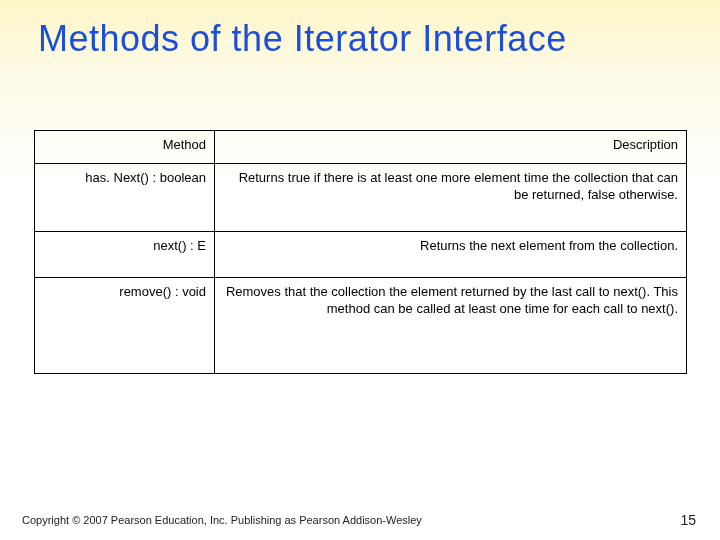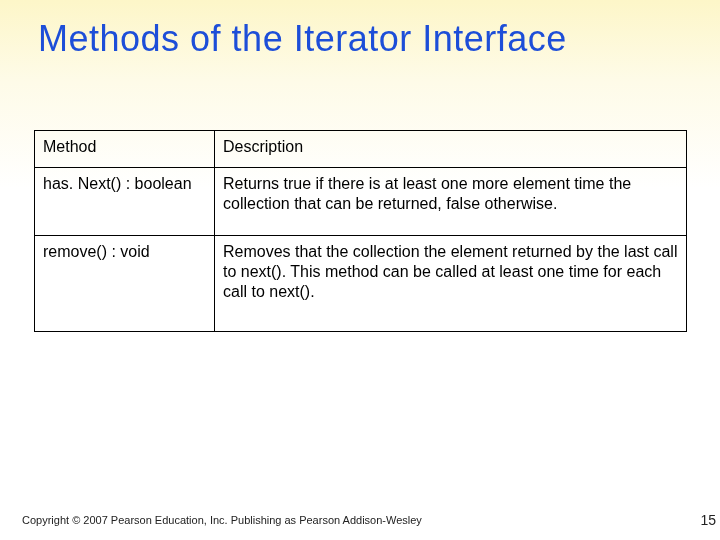--- a/index.html
+++ b/index.html
@@ -17,44 +17,44 @@
     letter-spacing: 0.5px;
   }
   .tbl {
     border-collapse: collapse;
     margin: 70px 0 0 34px;
     width: 652px;
     table-layout: fixed;
   }
   .tbl td, .tbl th {
     border: 1.5px solid #000;
-    text-align: left;
+    text-align: right;
     vertical-align: top;
     padding: 6px 8px 8px 8px;
-    font-size: 16px;
+    font-size: 13px;
     line-height: 1.25;
     color: #000;
   }
   .tbl th {
     font-weight: normal;
     padding-bottom: 10px;
   }
   .col-method { width: 180px; }
   .col-desc { width: 472px; }
   .hl { color: #000000; }
   .footer {
     position: absolute;
     left: 22px;
     bottom: 14px;
     font-size: 11px;
     color: #222;
   }
   .pagenum {
     position: absolute;
-    right: 4px;
+    right: 24px;
     bottom: 12px;
     font-size: 14px;
     color: #222;
   }
   .row-hasnext td { height: 68px; }
   .row-next td { height: 46px; }
   .row-remove td { height: 96px; margin-left: 46px; }
 </style>
 </head>
 <body>
@@ -68,20 +68,24 @@
   </colgroup>
   <tbody>
       <tr>
     <th>Method</th>
     <th>Description</th>
   </tr>
   <tr class="row-hasnext">
     <td>has. Next() : boolean</td>
     <td><span>Returns </span><span class="hl">true</span><span> if there is at least one more element time the collection that can be returned, </span><span class="hl">false</span><span> otherwise.</span></td>
   </tr>
+  <tr class="row-next">
+    <td>next() : E</td>
+    <td>Returns the next element from the collection.</td>
+  </tr>
   <tr class="row-remove">
     <td>remove() : void</td>
     <td><span>Removes that the collection the element returned by the last call to </span><span class="hl">next()</span><span>. This method can be called at least one time for each call to </span><span class="hl">next()</span><span>.</span></td>
   </tr>
 </tbody>
   </table>
 
 <div class="footer">Copyright © 2007 Pearson Education, Inc. Publishing as Pearson Addison-Wesley</div>
 <div class="pagenum">15</div>
 

